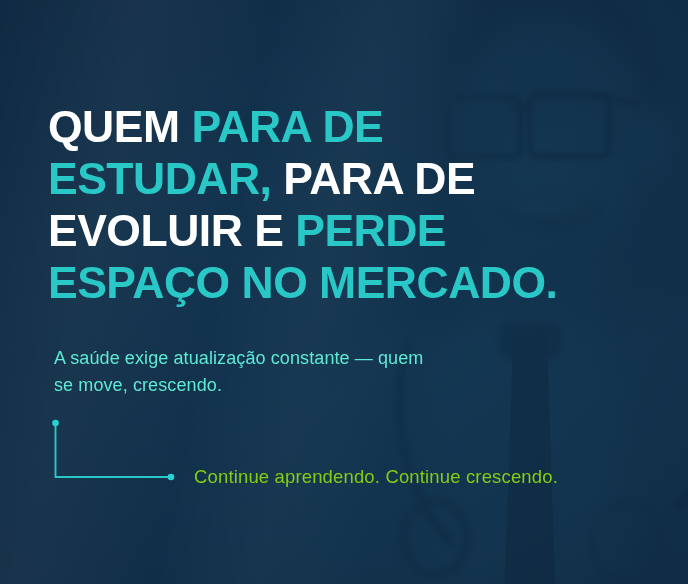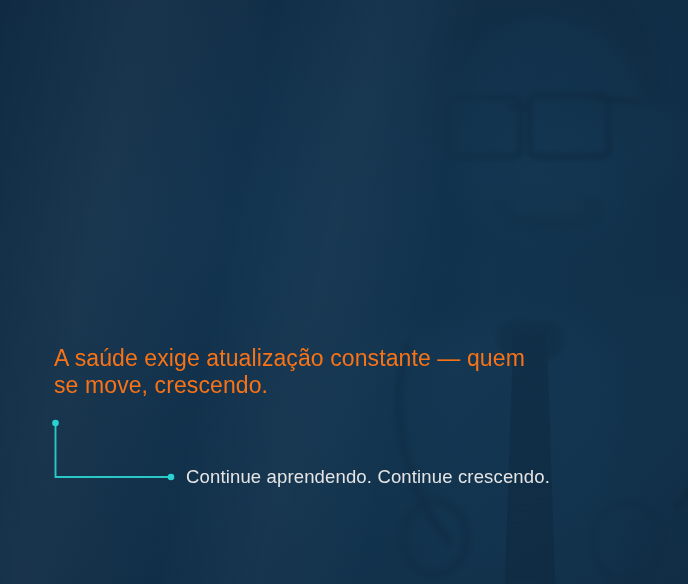--- a/index.html
+++ b/index.html
@@ -262,47 +262,47 @@
   }
   .headline .line { display: block; white-space: nowrap; }
   .hl-accent { color: #2ac7c7; }
 
   .subtitle {
     position: absolute;
     left: 54px;
     top: 345px;
     width: 500px;
     margin: 0;
-    font-size: 23px;
+    font-size: 18px;
     font-weight: 300;
     line-height: 27px;
-    color: #f97316;
+    color: #5eead4;
     letter-spacing: .1px;
   }
   .subtitle .sline { display: block; }
 
   
   .connector {
     position: absolute;
     left: 44px;
     top: 412px;
     width: 140px;
     height: 80px;
     overflow: visible;
   }
 
   .tagline {
     position: absolute;
-    left: 186px;
+    left: 194px;
     top: 464px;
     margin: 0;
     font-size: 18.5px;
     font-weight: 300;
     line-height: 26px;
-    color: #e5e5e5;
+    color: #84cc16;
     letter-spacing: .15px;
     white-space: nowrap;
   }
 </style>
 </head>
 <body>
 
 <div id="banner">
 
   <div class="photo-layer">
@@ -337,20 +337,26 @@
     <div class="steth-bell2"></div>
   </div>
 
   <div class="tint"></div>
   <div class="tint2"></div>
   <div class="vignette"></div>
   <div class="streak"></div>
 
   <div class="content">
 
+    <h1 class="headline">
+      <span class="line"><span>QUEM </span><span class="hl-accent">PARA DE</span></span>
+      <span class="line"><span class="hl-accent">ESTUDAR,</span><span> PARA DE</span></span>
+      <span class="line"><span>EVOLUIR E </span><span class="hl-accent">PERDE</span></span>
+      <span class="line"><span class="hl-accent">ESPAÇO NO MERCADO.</span></span>
+    </h1>
 
     <p class="subtitle">
       <span class="sline">A saúde exige atualização constante — quem</span>
       <span class="sline">se move, crescendo.</span>
     </p>
 
     <svg class="connector" viewBox="0 0 140 80" xmlns="http://www.w3.org/2000/svg">
       <path d="M11.5 12 L11.5 65 L127 65" fill="none" stroke="#2ac7c7" stroke-width="1.9" stroke-linecap="square" stroke-linejoin="miter"></path>
       <circle cx="11.5" cy="11" r="3.3" fill="#2ad3d3"></circle>
       <circle cx="127" cy="65" r="3.3" fill="#2ad3d3"></circle>

